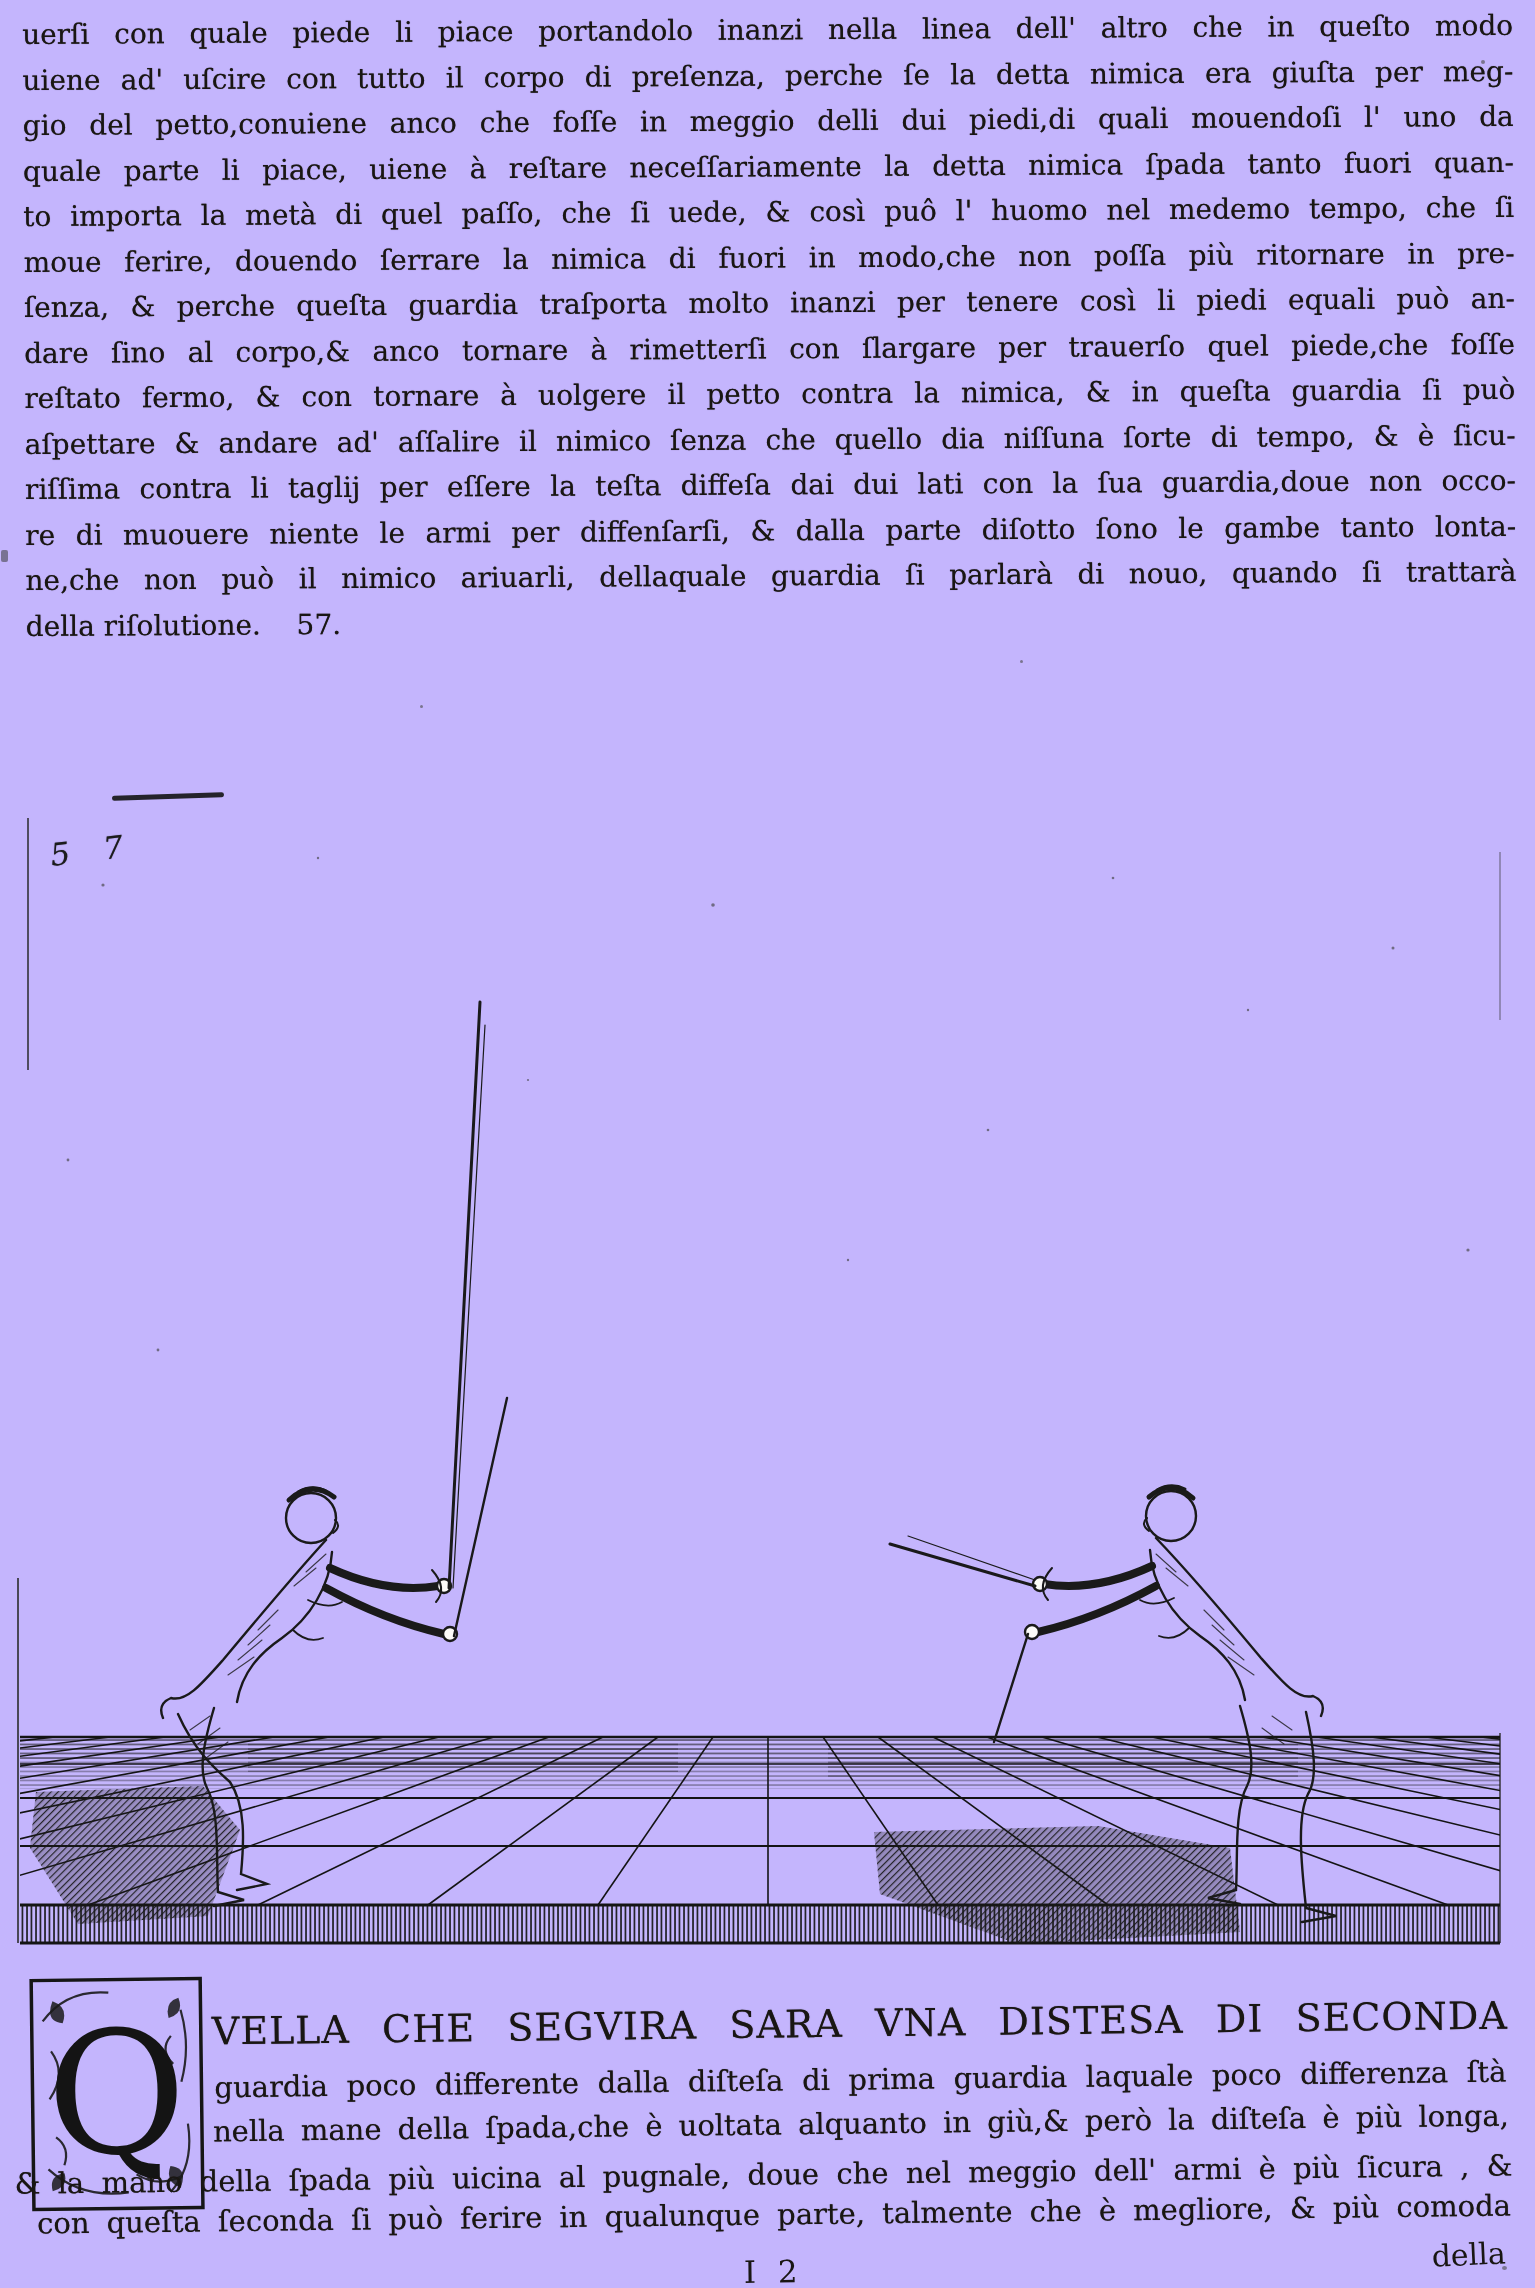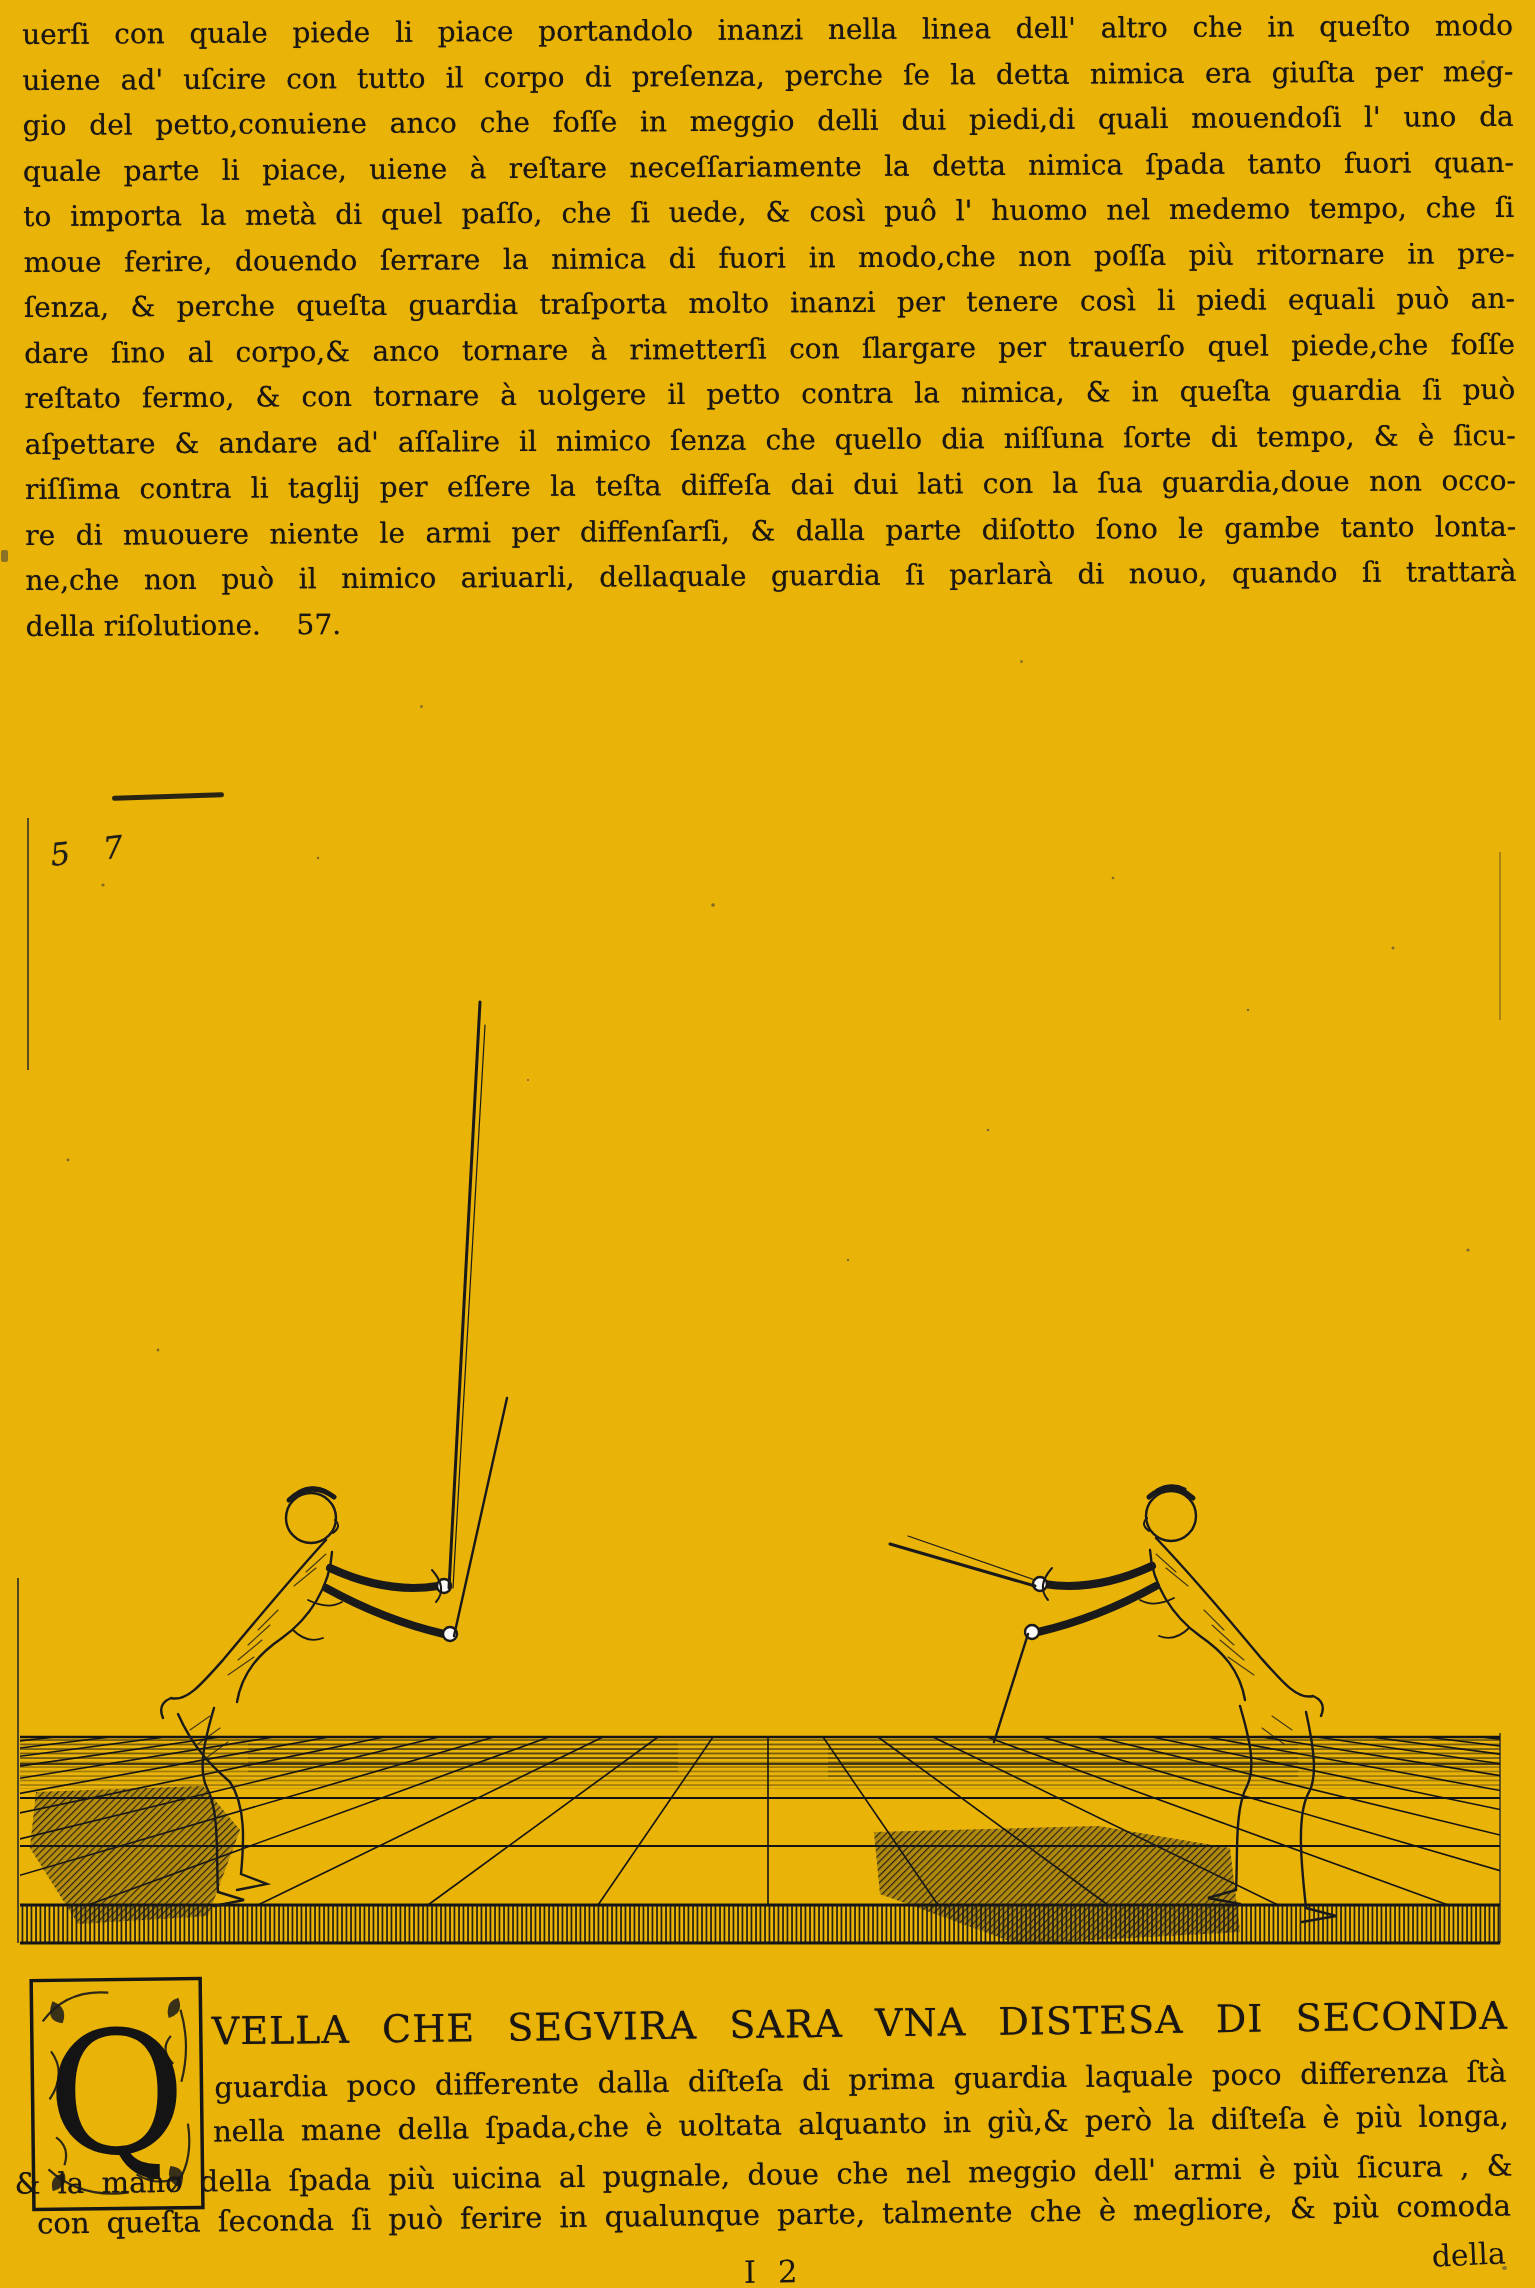--- a/index.html
+++ b/index.html
@@ -1,18 +1,18 @@
 <!DOCTYPE html>
 <html><head>
 <meta charset="utf-8">
 <style>
   html,body{margin:0;padding:0;background:#e8e6e0;}
   .page{
     position:absolute; top:0; left:0; width:1535px; height:2288px;
-    background:#eab308; overflow:hidden;
+    background:#c4b5fd; overflow:hidden;
     font-family:"DejaVu Serif", serif; color:#191613;
   }
   .toptext{
     position:absolute; left:24px; top:12px; width:1491px;
     transform:rotate(-0.35deg); transform-origin:0 50%;
   }
   .tline{
     font-size:28px; line-height:45.5px; height:45.5px;
     text-align:justify; text-align-last:justify;
     text-shadow:0 0 0.7px rgba(25,20,12,.7);

